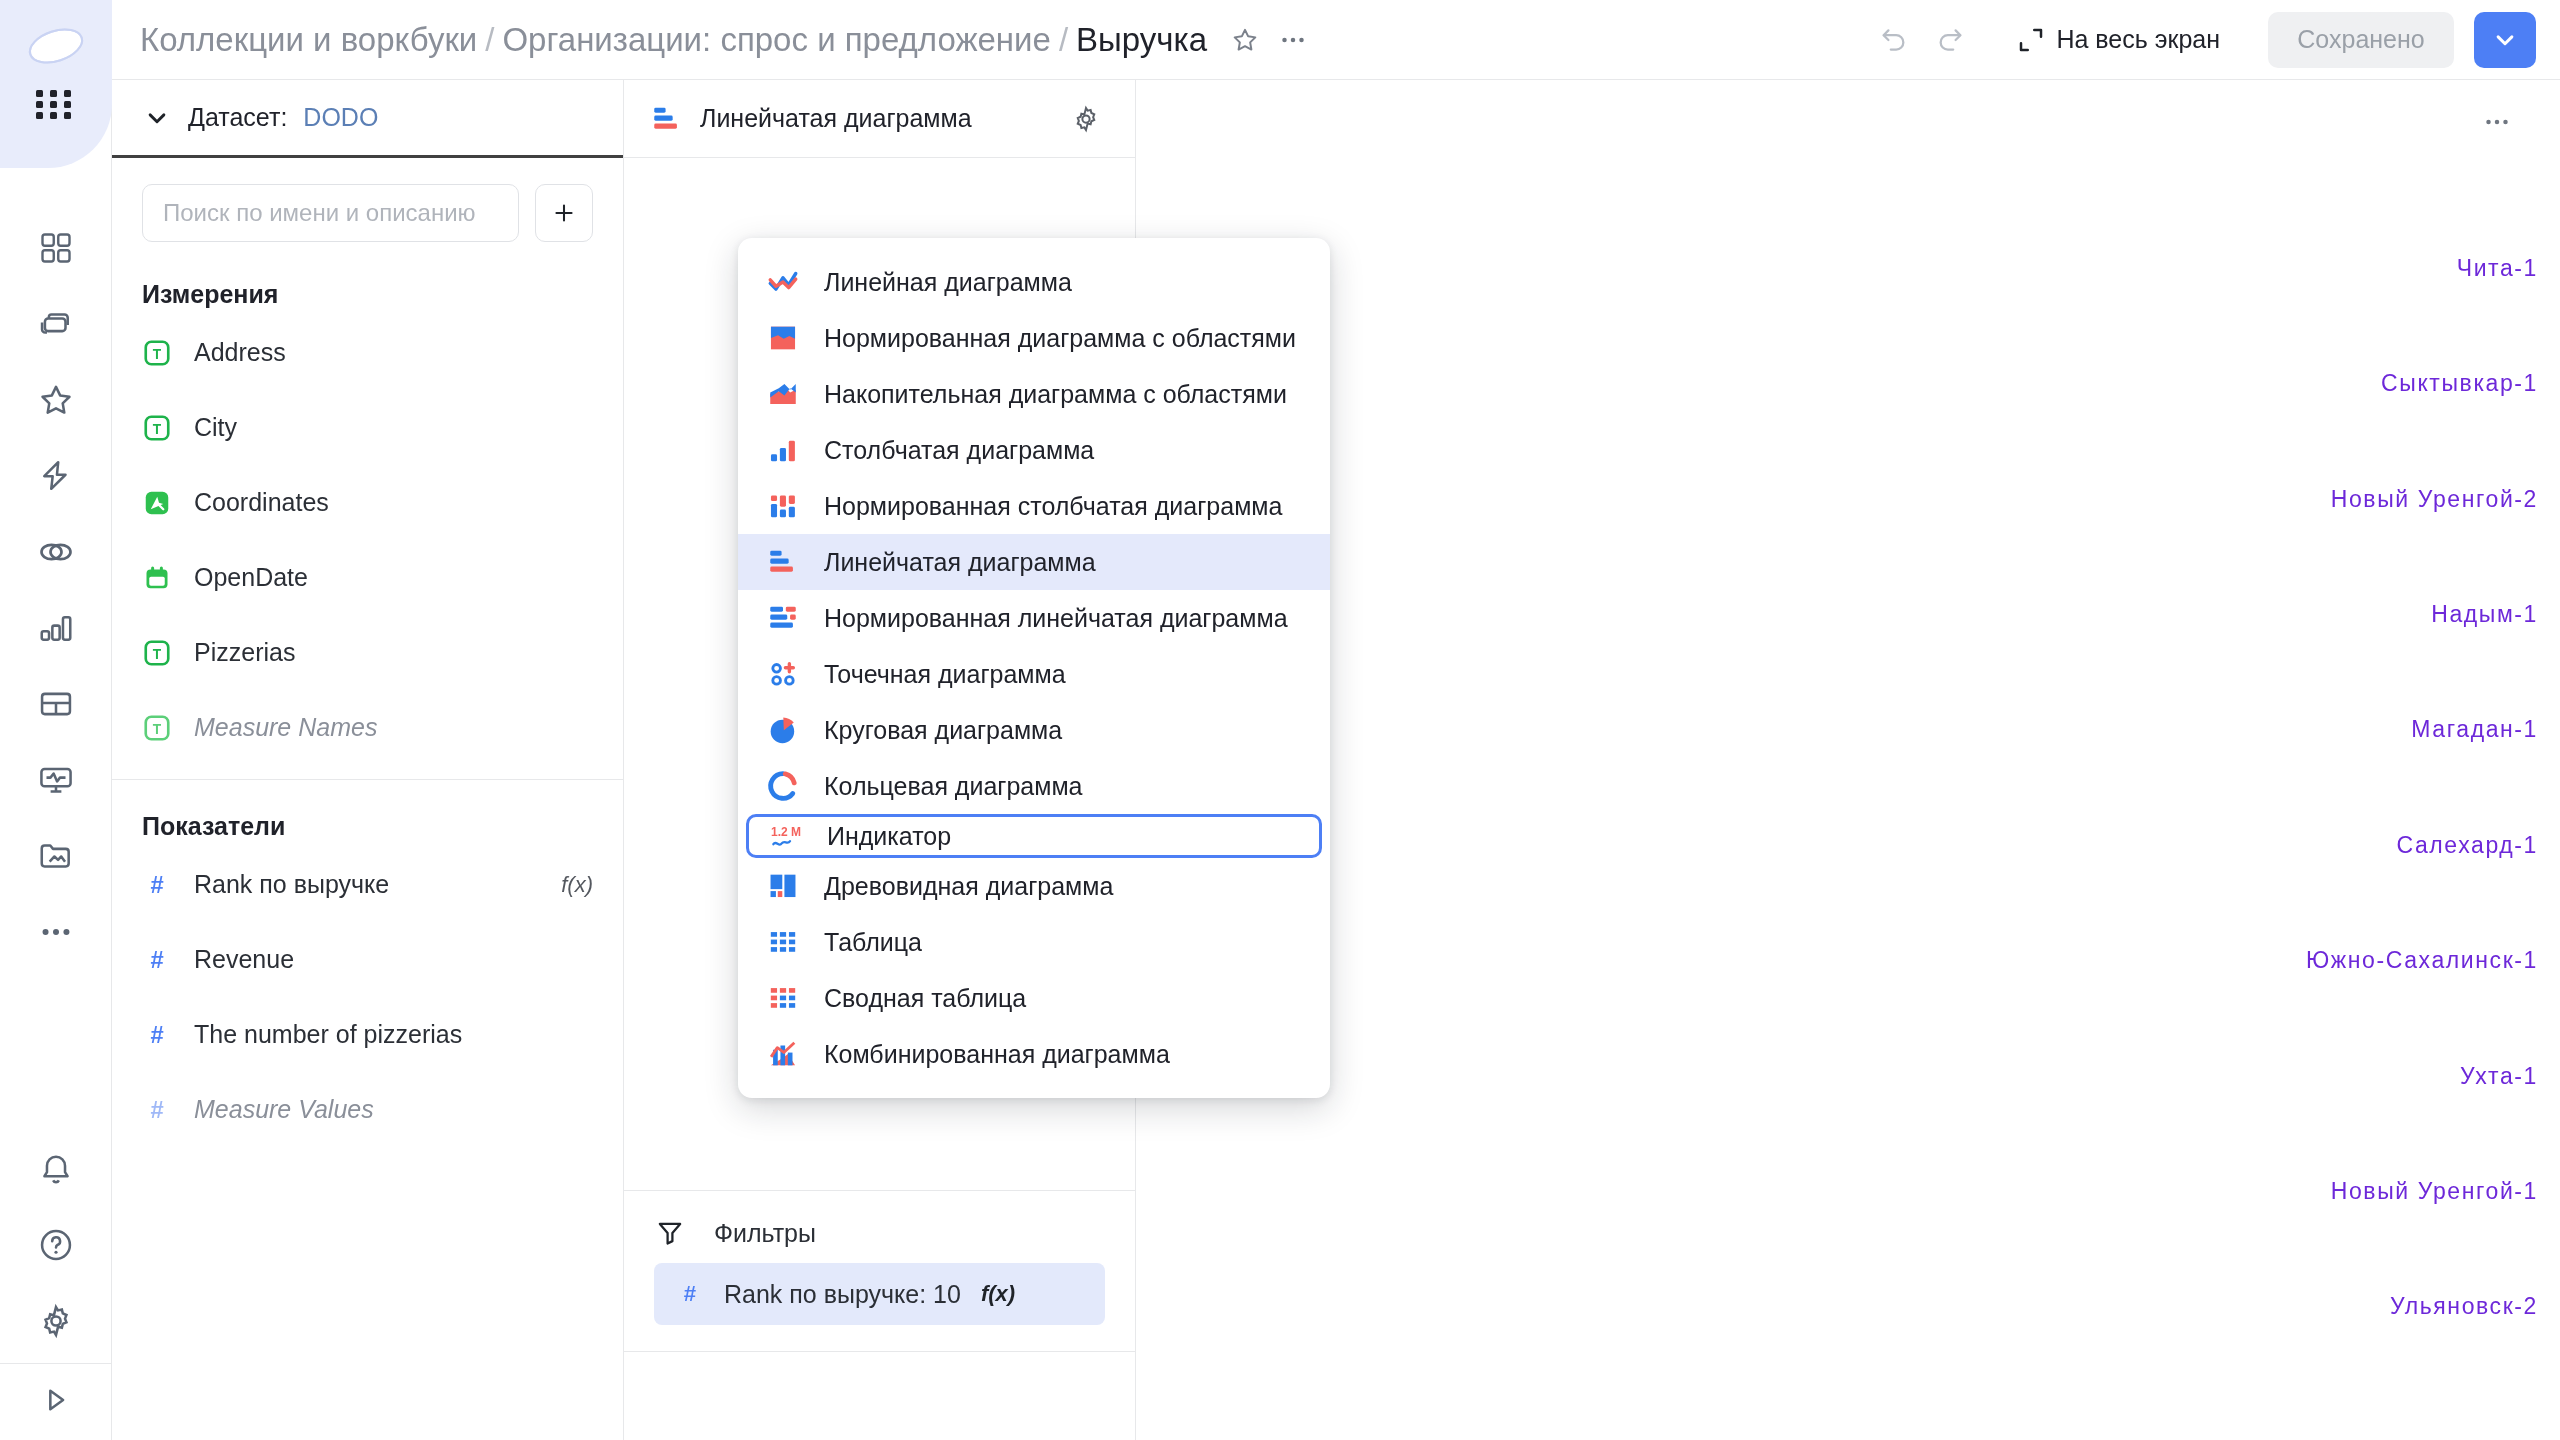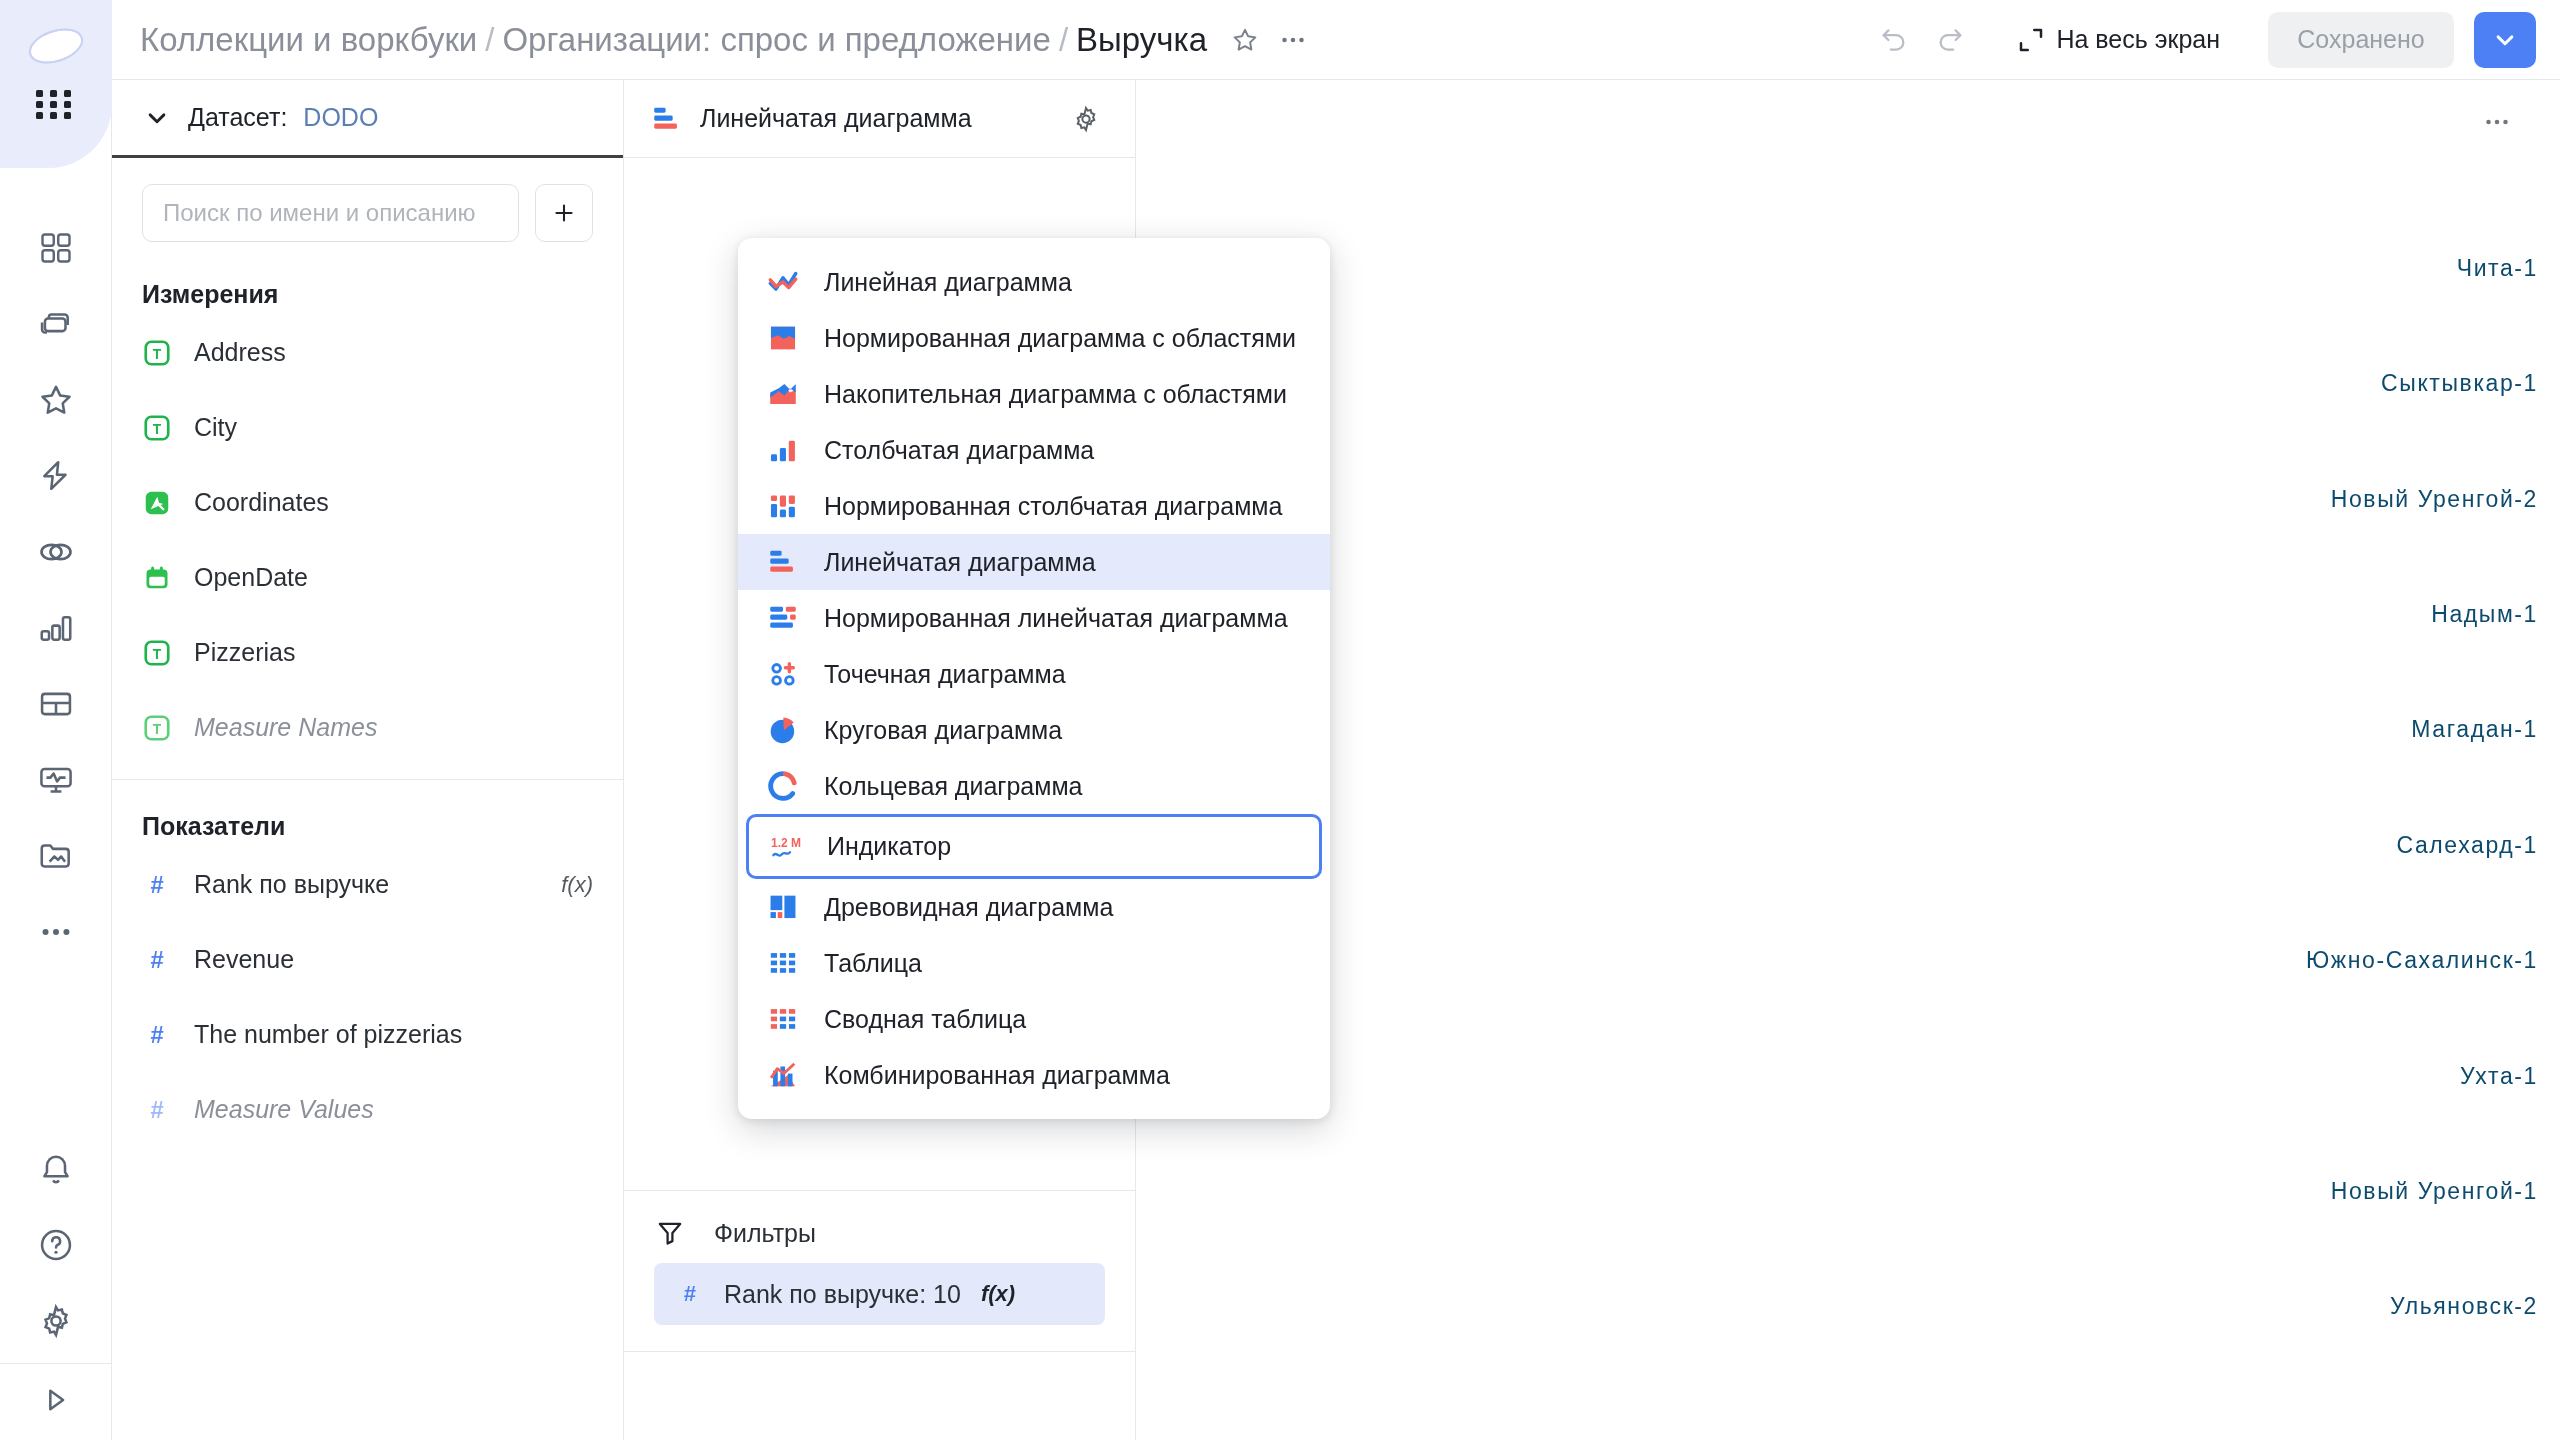--- a/index.html
+++ b/index.html
@@ -148,21 +148,21 @@
   .chart-dots {
     position: absolute; right: 40px; top: 22px; width: 46px; height: 40px;
     display: flex; align-items: center; justify-content: center; cursor: pointer; color: #6f7680;
     border-radius: 8px;
   }
   .chart-inner { position: absolute; left: 0; right: 0; top: 130px; bottom: 0; }
   .cat-labels {
     position: absolute; left: 0; top: 0; width: 1424px; height: 1154px;
   }
   .cat-label {
-    position: absolute; right: 22px; font-size: 23px; color: #0c4a6e;
+    position: absolute; right: 22px; font-size: 23px; color: #6d28d9;
     letter-spacing: 1.6px; white-space: nowrap; transform: translateY(-50%);
   }
   .plot {
     position: absolute; left: 1444px; top: 0; right: 0; height: 1154px;
   }
   .axis-line { position: absolute; left: 0; right: 0; bottom: 0; height: 1px; background: #e3e4e7; }
 
   
   .menu {
     position: absolute; left: 626px; top: 158px; width: 592px;
@@ -170,21 +170,21 @@
     box-shadow: 0 10px 34px rgba(20,26,40,.18), 0 2px 8px rgba(20,26,40,.10);
     padding: 16px 0; z-index: 100;
   }
   .menu-item {
     height: 56px; display: flex; align-items: center; gap: 22px;
     padding: 0 26px; cursor: pointer; font-size: 25px; color: #20222a; white-space: nowrap;
   }
   .menu-item.selected { background: #e4e9fb; }
   .menu-item.focused {
     border: 3px solid #4d7ff5; border-radius: 10px; margin: 0 8px; padding: 0 18px;
-    height: 65px; background: #fff;
+    height: 44px; background: #fff;
   }
   .mi-icon { width: 38px; height: 38px; flex: 0 0 38px; display: flex; align-items: center; justify-content: center; }
 
   svg { display: block; }
 </style>
 </head>
 <body>
 
 <div id="app">
 

